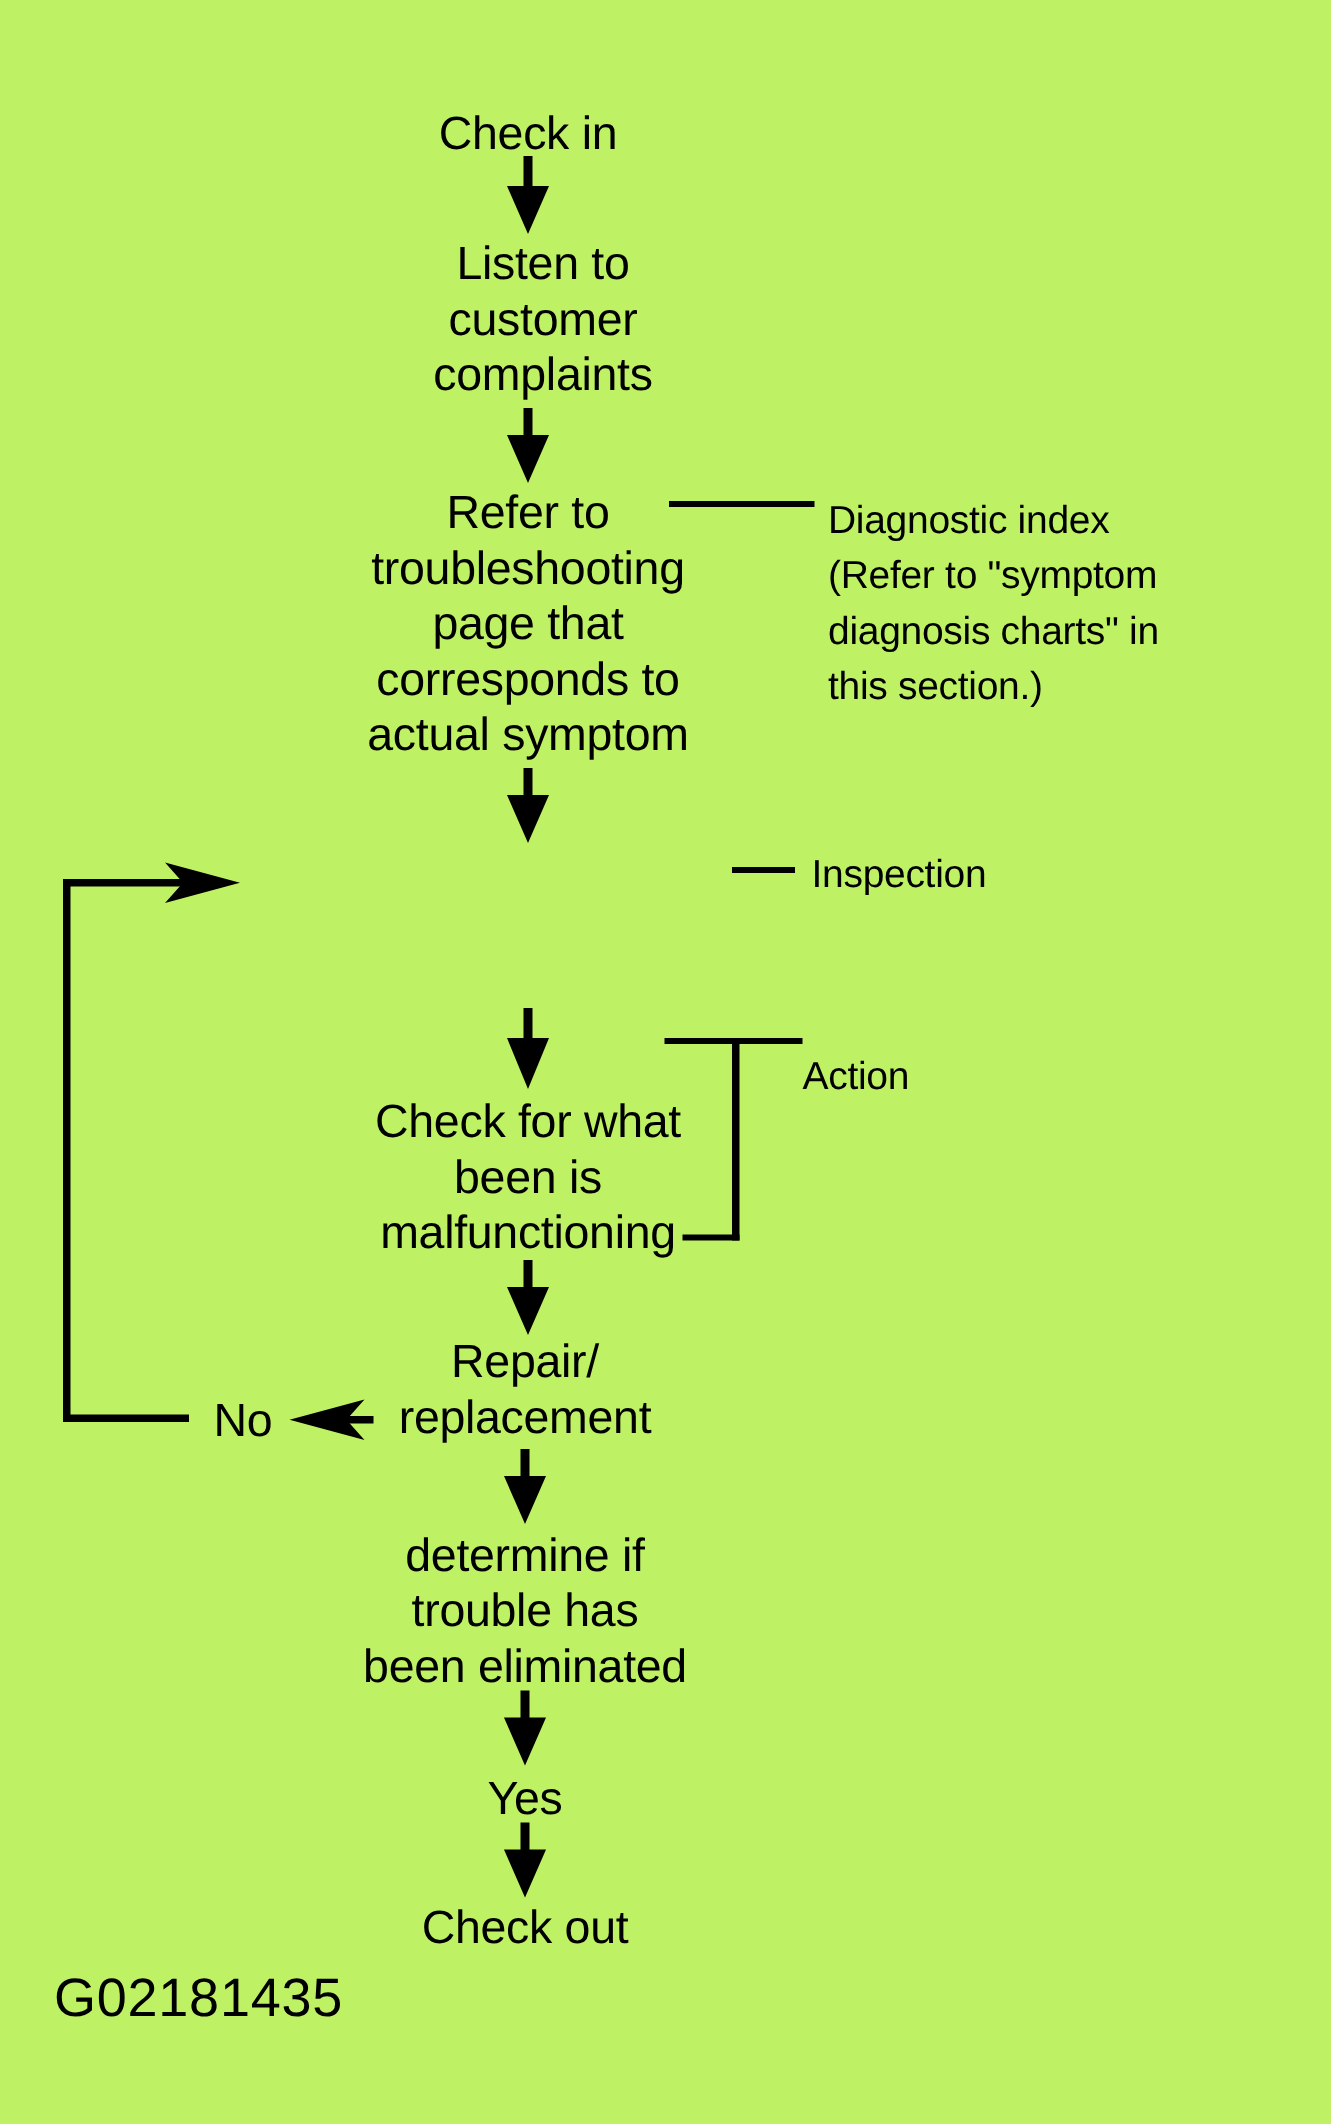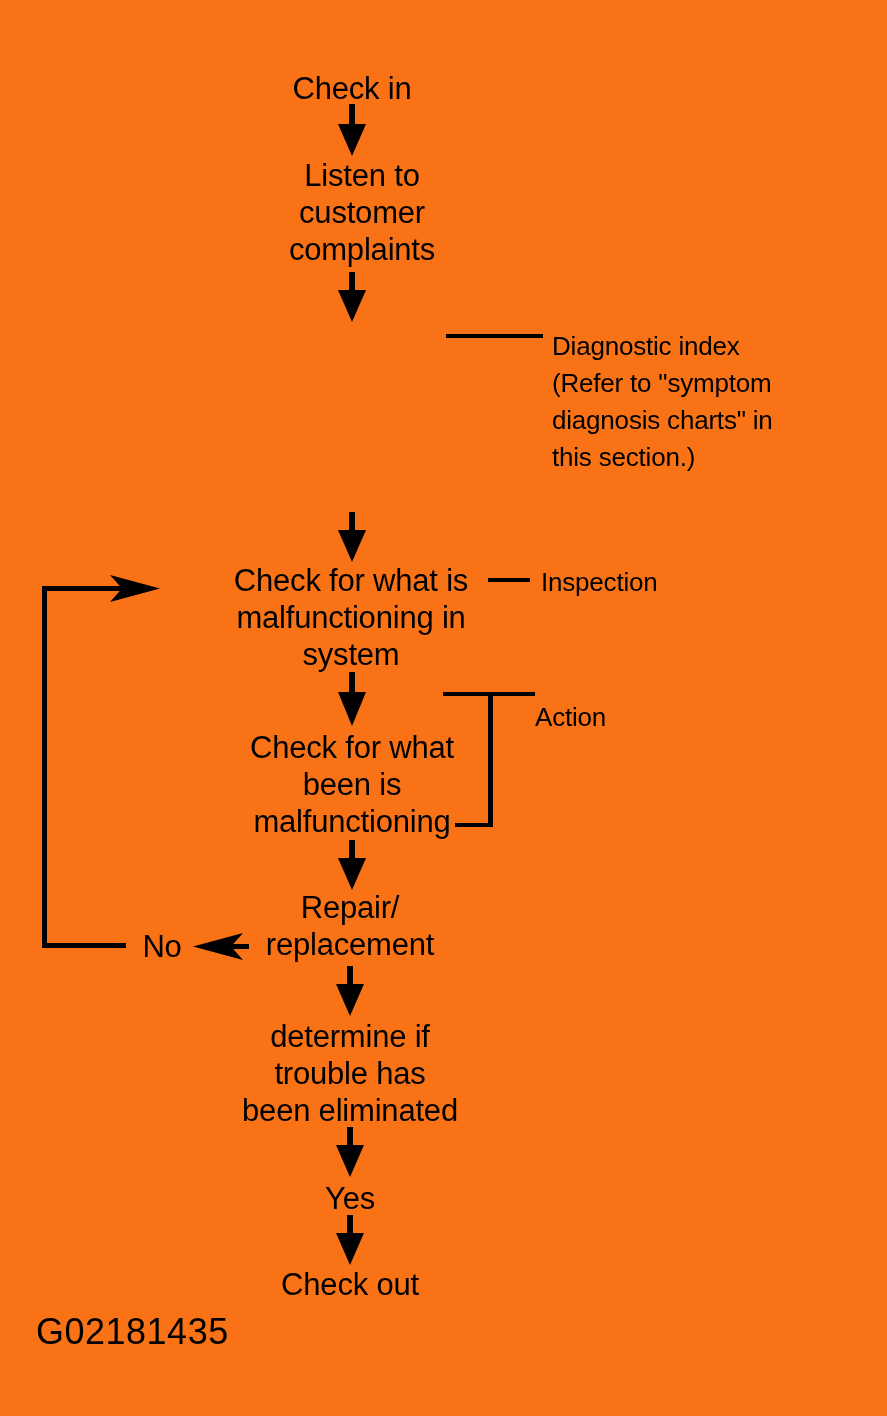--- a/index.html
+++ b/index.html
@@ -5,21 +5,21 @@
 <style>
   html, body {
     margin: 0;
     padding: 0;
     background: #ffffff;
   }
   #page {
     position: relative;
     width: 887px;
     height: 1416px;
-    background: #f97316;
+    background: #bef264;
     overflow: hidden;
     font-family: "Liberation Sans", sans-serif;
     color: #000000;
   }
   .node {
     position: absolute;
     text-align: center;
     font-size: 31px;
     line-height: 37px;
     font-weight: 400;
@@ -131,24 +131,26 @@
     </g>
 
   </svg>
 
   <div class="node" style="left:232px; top:70px; width:240px;">Check in</div>
 
   <div class="node" style="left:242px; top:157px; width:240px;">Listen to
 customer
 complaints</div>
 
+  <div class="node" style="left:222px; top:323px; width:260px;">Refer to
+troubleshooting
+page that
+corresponds to
+actual symptom</div>
 
-  <div class="node" style="left:212px; top:562px; width:278px;">Check for what is
-malfunctioning in
-system</div>
 
   <div class="node" style="left:216px; top:729px; width:272px;">Check for what
 been is
 malfunctioning</div>
 
   <div class="node" style="left:230px; top:889px; width:240px;">Repair/
 replacement</div>
 
   <div class="node" style="left:212px; top:1018px; width:276px;">determine if
 trouble has

